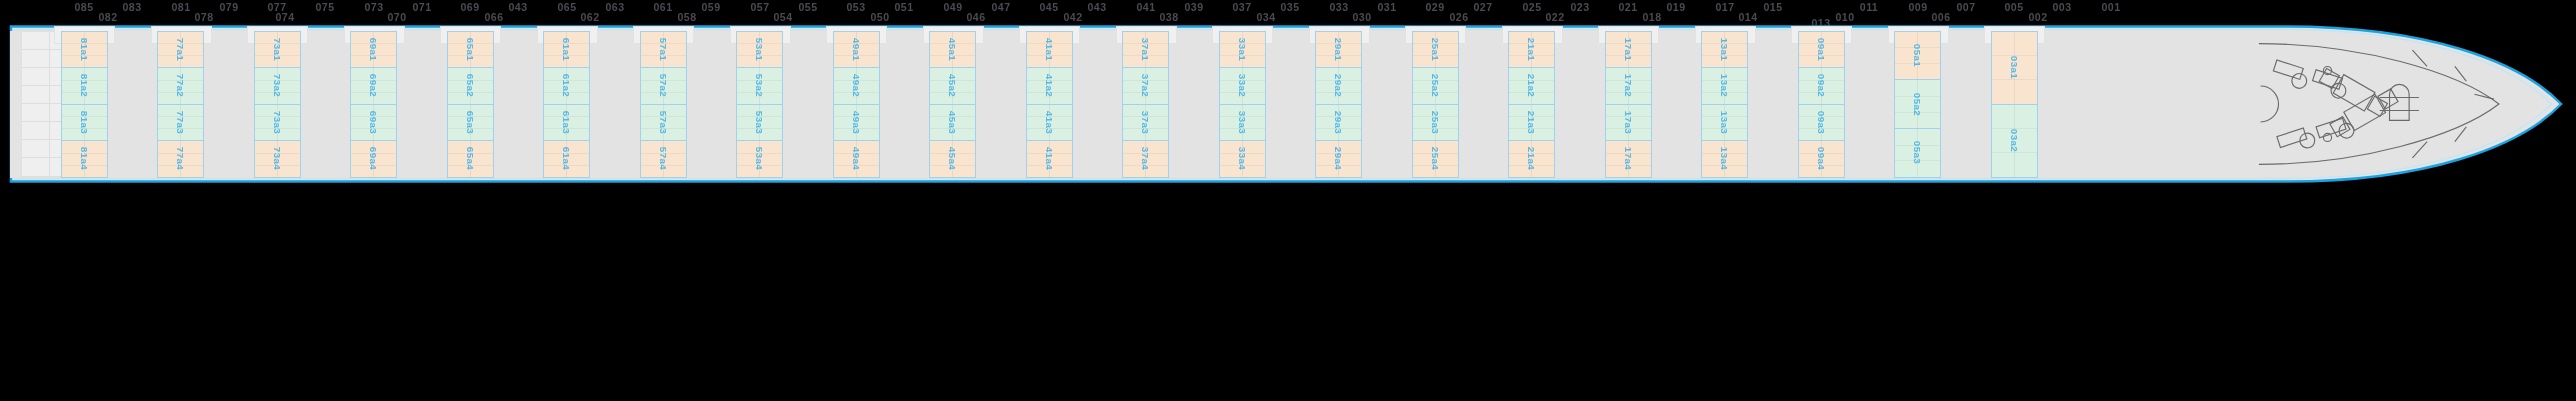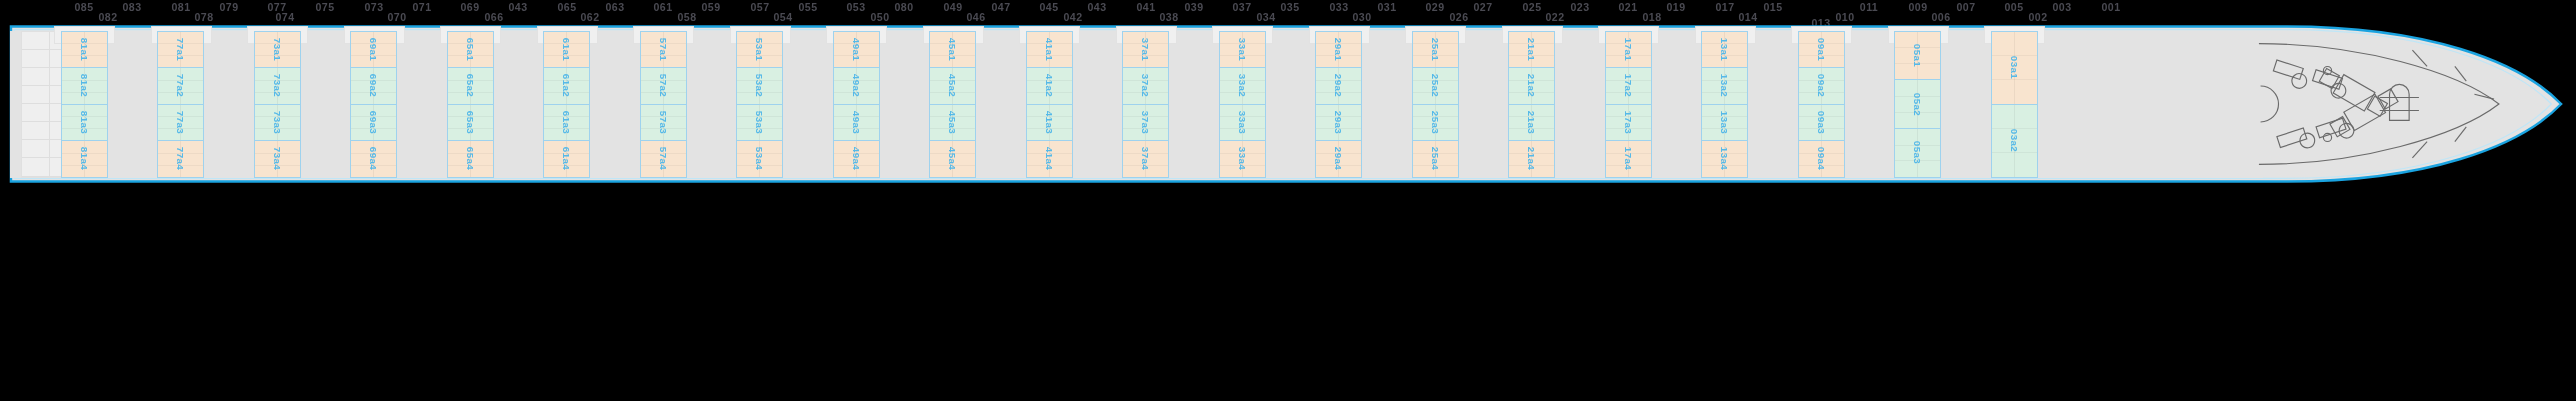--- a/index.html
+++ b/index.html
@@ -158,21 +158,21 @@
       <div class="bay-num odd" style="left: 422px;">071</div>
       <div class="bay-num odd" style="left: 470px;">069</div>
       <div class="bay-num odd" style="left: 518px;">043</div>
       <div class="bay-num odd" style="left: 567px;">065</div>
       <div class="bay-num odd" style="left: 615px;">063</div>
       <div class="bay-num odd" style="left: 663px;">061</div>
       <div class="bay-num odd" style="left: 711px;">059</div>
       <div class="bay-num odd" style="left: 760px;">057</div>
       <div class="bay-num odd" style="left: 808px;">055</div>
       <div class="bay-num odd" style="left: 856px;">053</div>
-      <div class="bay-num odd" style="left: 904px;">080</div>
+      <div class="bay-num odd" style="left: 904px;">051</div>
       <div class="bay-num odd" style="left: 953px;">049</div>
       <div class="bay-num odd" style="left: 1001px;">047</div>
       <div class="bay-num odd" style="left: 1049px;">045</div>
       <div class="bay-num odd" style="left: 1097px;">043</div>
       <div class="bay-num odd" style="left: 1146px;">041</div>
       <div class="bay-num odd" style="left: 1194px;">039</div>
       <div class="bay-num odd" style="left: 1242px;">037</div>
       <div class="bay-num odd" style="left: 1290px;">035</div>
       <div class="bay-num odd" style="left: 1339px; text-align: center;">033</div>
       <div class="bay-num odd" style="left: 1387px;">031</div>

